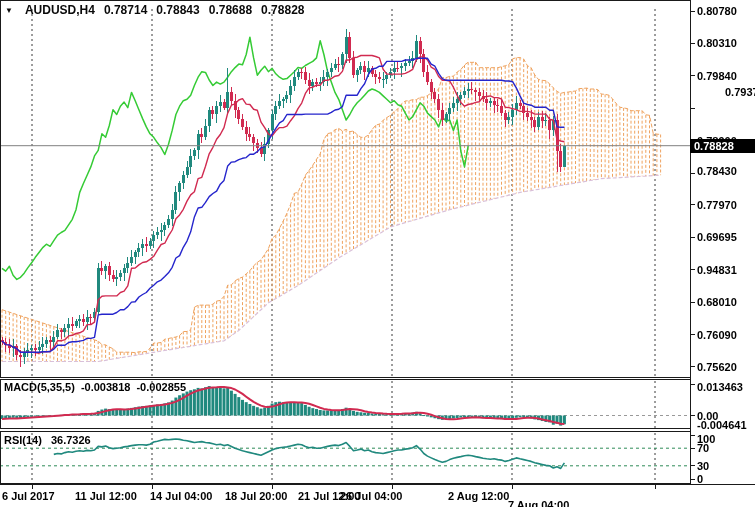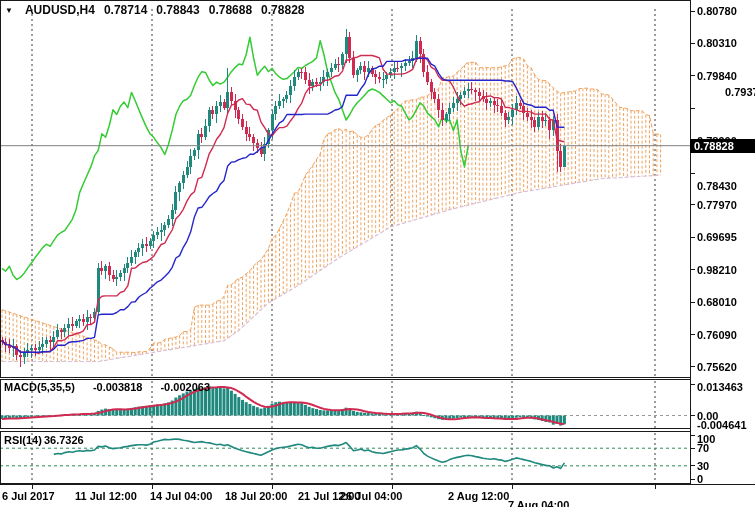--- a/index.html
+++ b/index.html
@@ -3,22 +3,22 @@
 <meta charset="utf-8">
 <style>
   html,body{margin:0;padding:0;background:#fff;}
   #chart-window{position:relative;width:755px;height:507px;background:#fff;overflow:hidden;
     font-family:"Liberation Sans",sans-serif;font-size:11px;font-weight:bold;color:#000;}
   #chart-canvas{position:absolute;left:0;top:0;}
   .lbl{position:absolute;white-space:nowrap;line-height:12px;}
   #title-bar{position:absolute;left:5px;top:3px;display:flex;gap:9px;align-items:center;
     font-size:12px;font-weight:bold;color:#0a0a0a;}
   #dropdown-triangle-icon{font-size:8px;margin-right:3px;cursor:pointer;}
-  #macd-label{position:absolute;left:4px;top:381px;display:flex;gap:18px;}
-  #rsi-label{position:absolute;left:4px;top:434px;display:flex;gap:2px;justify-content:space-between;}
+  #macd-label{position:absolute;left:4px;top:381px;display:flex;gap:6px;}
+  #rsi-label{position:absolute;left:4px;top:434px;display:flex;gap:9px;justify-content:space-between;}
   #current-price-badge{position:absolute;left:690px;top:139px;width:64px;height:14px;
     background:#000;color:#fff;padding-left:4px;line-height:14px;}
   .time-lbl{top:490px;}
 </style>
 </head>
 <body>
 
 <div id="chart-window">
   <svg id="chart-canvas" width="755" height="507">
       <g>
@@ -744,38 +744,38 @@
     <span>AUDUSD,H4</span>
     <span>0.78714</span>
     <span>0.78843</span>
     <span>0.78688</span>
     <span>0.78828</span>
   </div>
 
   <div id="macd-label">
     <span>MACD(5,35,5)</span>
     <span>-0.003818</span>
-    <span>-0.002063</span>
+    <span>-0.002855</span>
   </div>
 
   <div id="rsi-label">
     <span>RSI(14)</span>
     <span>36.7326</span>
   </div>
 
   <div id="axis-labels">
       <div class="lbl" style="left: 697px; top: 5px;">0.80780</div>
       <div class="lbl" style="left: 697px; top: 37.4253px;">0.80310</div>
       <div class="lbl" style="left: 697px; top: 69.8506px;">0.79840</div>
       <div class="lbl" style="left: 697px; top: 86px; padding-left: 28px;">0.79370</div>
       <div class="lbl" style="left: 697px; top: 134.701px;">0.78900</div>
-      <div class="lbl" style="left: 697px; top: 180px;">0.78430</div>
+      <div class="lbl" style="left: 697px; top: 165px;">0.78430</div>
       <div class="lbl" style="left: 697px; top: 198.862px;">0.77970</div>
       <div class="lbl" style="left: 697px; top: 231.287px;">0.69695</div>
-      <div class="lbl" style="left: 697px; top: 263.712px;">0.98210</div>
+      <div class="lbl" style="left: 697px; top: 263.712px;">0.94831</div>
       <div class="lbl" style="left: 697px; top: 296.138px;">0.68010</div>
       <div class="lbl" style="left: 697px; top: 328.563px;">0.76090</div>
       <div class="lbl" style="left: 697px; top: 360.988px;">0.75620</div>
       <div class="lbl" style="left: 697px; top: 381px;">0.013463</div>
       <div class="lbl" style="left: 697px; top: 409.5px;">0.00</div>
       <div class="lbl" style="left: 697px; top: 419px;">-0.004641</div>
       <div class="lbl" style="left: 697px; top: 433px;">100</div>
       <div class="lbl" style="left: 697px; top: 442px;">70</div>
       <div class="lbl" style="left: 697px; top: 460px;">30</div>
       <div class="lbl" style="left: 697px; top: 473px;">0</div>

